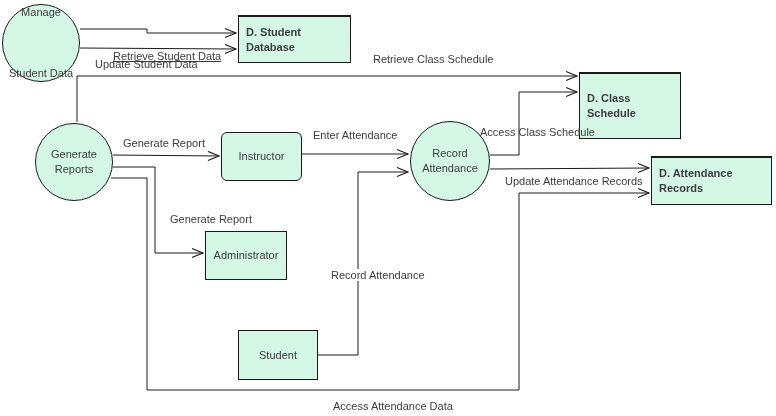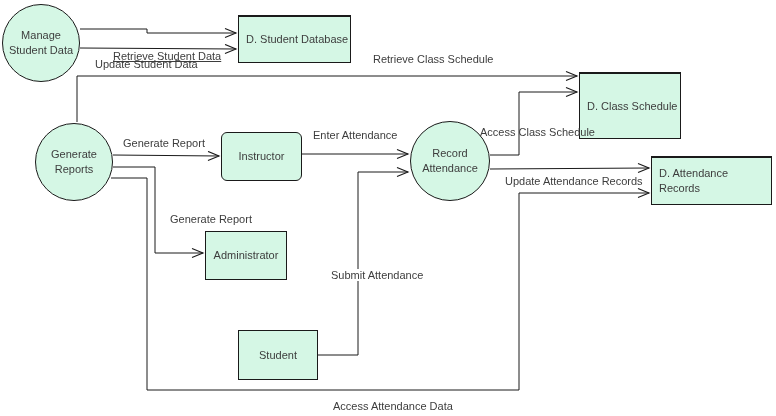--- a/index.html
+++ b/index.html
@@ -7,21 +7,21 @@
     position:relative;width:776px;height:416px;background:#ffffff;
     font-family:"Liberation Sans","DejaVu Sans",sans-serif;
     color:#3d3d3d;font-size:11px;overflow:hidden;
   }
   .stage, .stage *{box-sizing:border-box;}
   svg.connectors{position:absolute;left:0;top:0;z-index:1;}
   .node{position:absolute;z-index:2;background:#d5f7e5;border:1px solid #1a1a1a;
         display:flex;align-items:center;justify-content:center;text-align:center;
         line-height:15px;}
   .process{border-radius:50%;border-width:1.5px;flex-direction:column;}
-  .datastore{justify-content:flex-start;padding-left:7px;text-align:left;border-top-width:2px;}
+  .datastore{justify-content:flex-start;padding-left:7px;text-align:left;border-top-width:2px;font-weight:bold;}
   .flow-label{position:absolute;z-index:3;white-space:nowrap;line-height:12px;}
   .flow-label.masked{background:#ffffff;padding:0 2px;}
 </style>
 </head>
 <body>
 
 <div class="stage">
 
   <svg class="connectors" width="776" height="416" viewBox="0 0 776 416">
     <defs>
@@ -36,21 +36,21 @@
       <polyline points="113,155 219,156" marker-end="url(#arrow)"></polyline>
       <polyline points="113,167 155,167 155,253 203,253" marker-end="url(#arrow)"></polyline>
       <polyline points="111,178 147,178 147,390 519,390 519,193 649,193" marker-end="url(#arrow)"></polyline>
       <polyline points="302,154 408,154" marker-end="url(#arrow)"></polyline>
       <polyline points="318,355 358,355 358,172 408,172" marker-end="url(#arrow)"></polyline>
       <polyline points="490,155 519,155 519,92 577,92" marker-end="url(#arrow)"></polyline>
       <polyline points="490,169 649,168" marker-end="url(#arrow)"></polyline>
     </g>
   </svg>
 
-  <div class="node process" style="left:2px;top:4px;width:78px;height:78px;">
+  <div class="node process" style="left:2px;top:4px;width:78px;height:78px;justify-content:space-between;">
     <span>Manage</span>
     <span>Student Data</span>
   </div>
   <div class="node process" style="left:35px;top:123px;width:78px;height:78px;">
     <span>Generate</span>
     <span>Reports</span>
   </div>
   <div class="node process" style="left:410px;top:121px;width:80px;height:80px;align-items:center;">
     <span>Record</span>
     <span>Attendance</span>
@@ -76,17 +76,17 @@
     <span>D. Attendance Records</span>
   </div>
 
   <div class="flow-label" style="left:95px;top:22px;margin-top:36px;">Update Student Data</div>
   <div class="flow-label" style="left:113px;top:50px;text-decoration:underline;">Retrieve Student Data</div>
   <div class="flow-label" style="left:373px;top:53px;">Retrieve Class Schedule</div>
   <div class="flow-label" style="left:123px;top:137px;">Generate Report</div>
   <div class="flow-label" style="left:170px;top:213px;">Generate Report</div>
   <div class="flow-label" style="left:333px;top:400px;">Access Attendance Data</div>
   <div class="flow-label" style="left:313px;top:129px;">Enter Attendance</div>
-  <div class="flow-label masked" style="left:329px;top:269px;">Submit Attendance</div>
+  <div class="flow-label masked" style="left:329px;top:269px;">Record Attendance</div>
   <div class="flow-label" style="left:480px;top:126px;">Access Class Schedule</div>
   <div class="flow-label" style="left:505px;top:175px;">Update Attendance Records</div>
 
 </div>
 
 </body></html>

